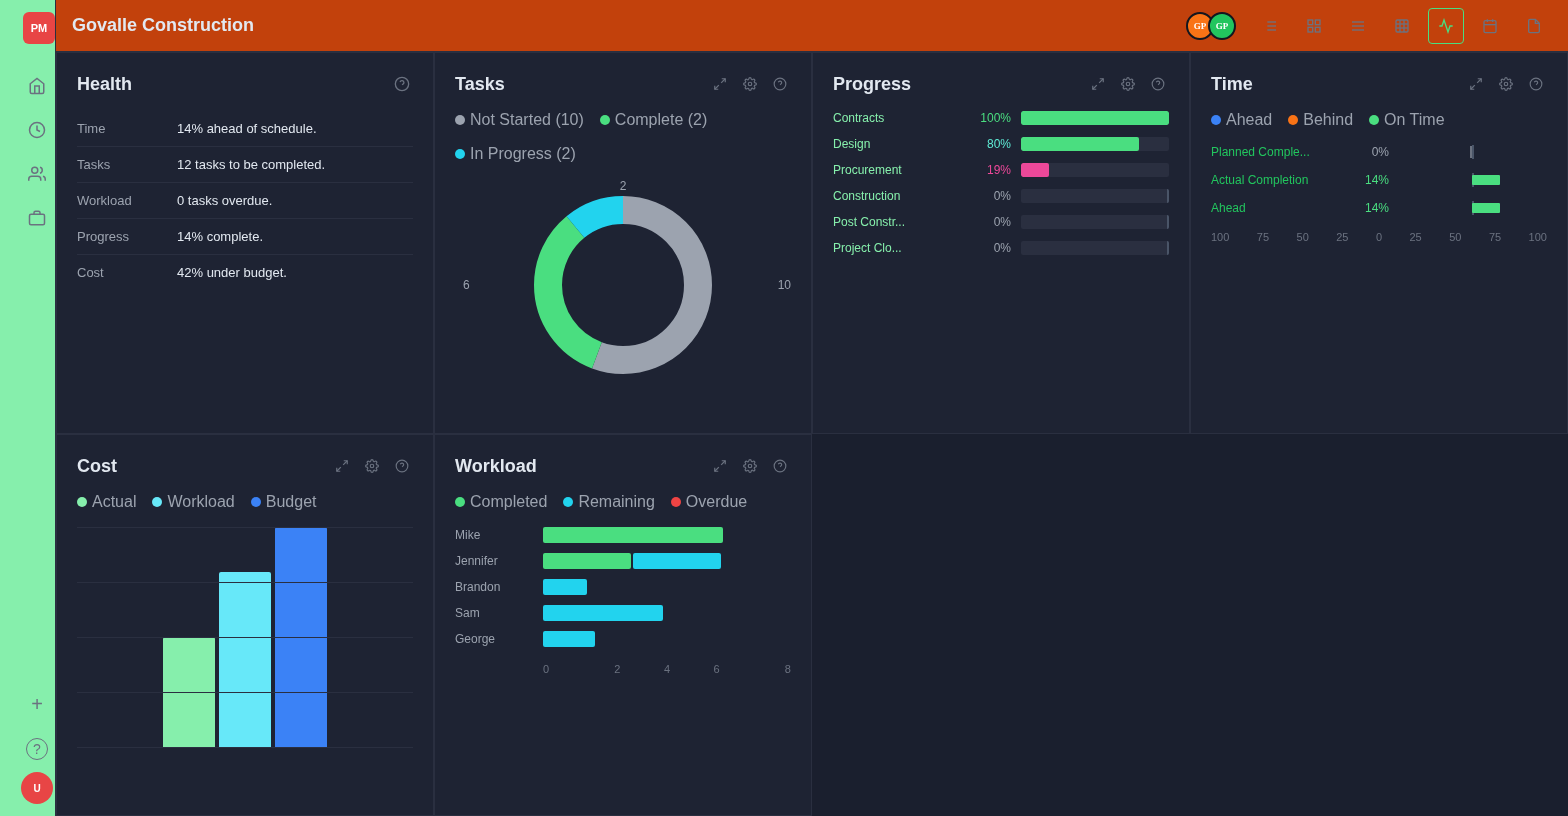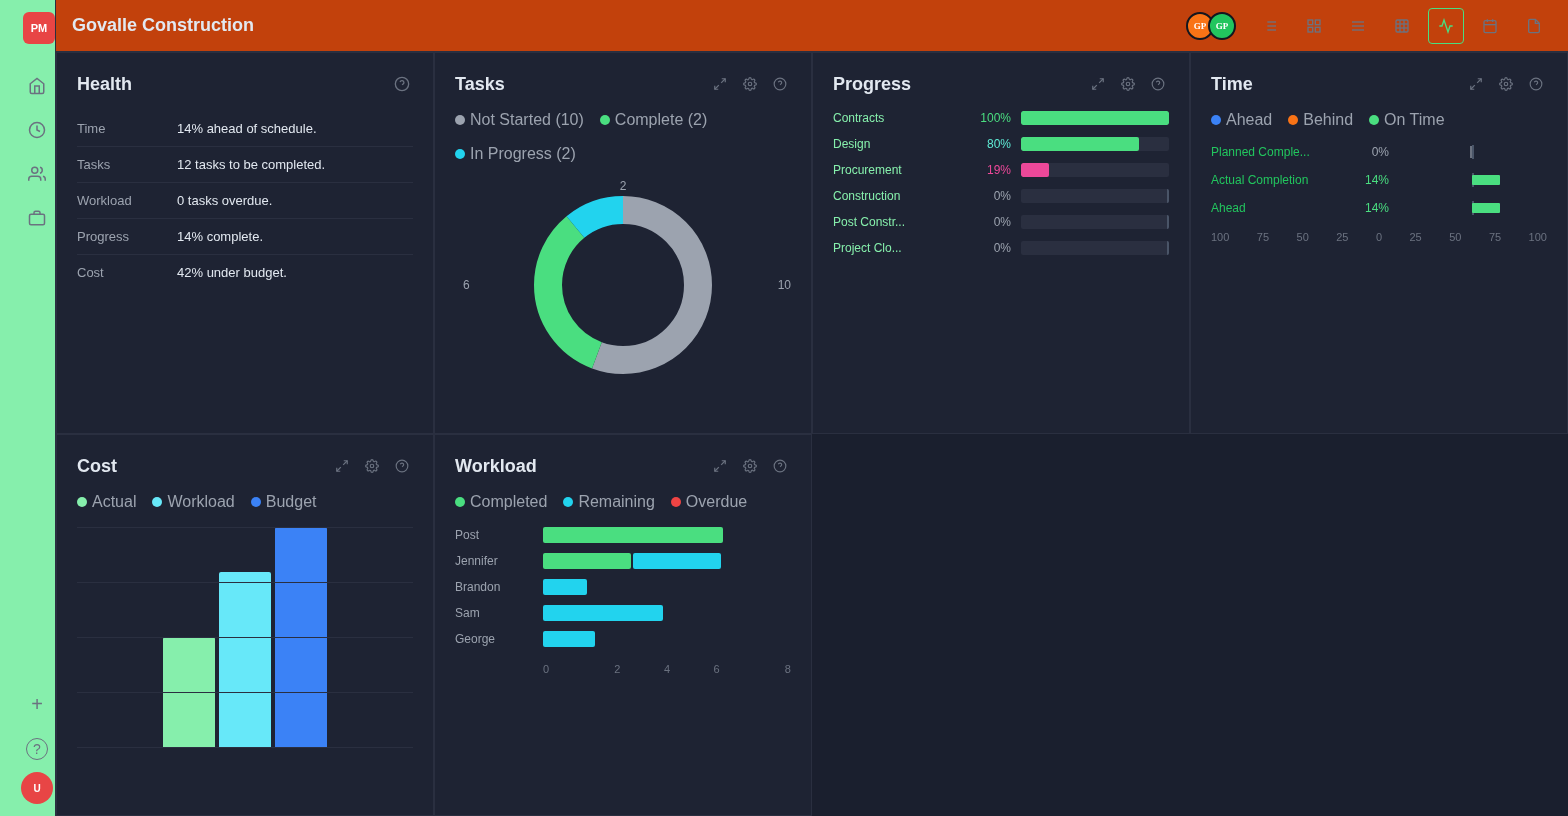--- a/index.html
+++ b/index.html
@@ -548,21 +548,21 @@
           </div>
           <div class="legend-item">
             <div class="legend-dot" style="background:#ef4444;"></div>
             <span>Overdue</span>
           </div>
         </div>
 
         <div class="workload-rows">
 
           <div class="workload-row">
-            <div class="workload-name">Post</div>
+            <div class="workload-name">Mike</div>
             <div class="workload-bars">
               <div class="workload-bar wb-completed" style="width:180px;"></div>
             </div>
           </div>
 
           <div class="workload-row">
             <div class="workload-name">Jennifer</div>
             <div class="workload-bars">
               <div class="workload-bar wb-completed" style="width:88px;"></div>
               <div class="workload-bar wb-remaining" style="width:88px;"></div>

